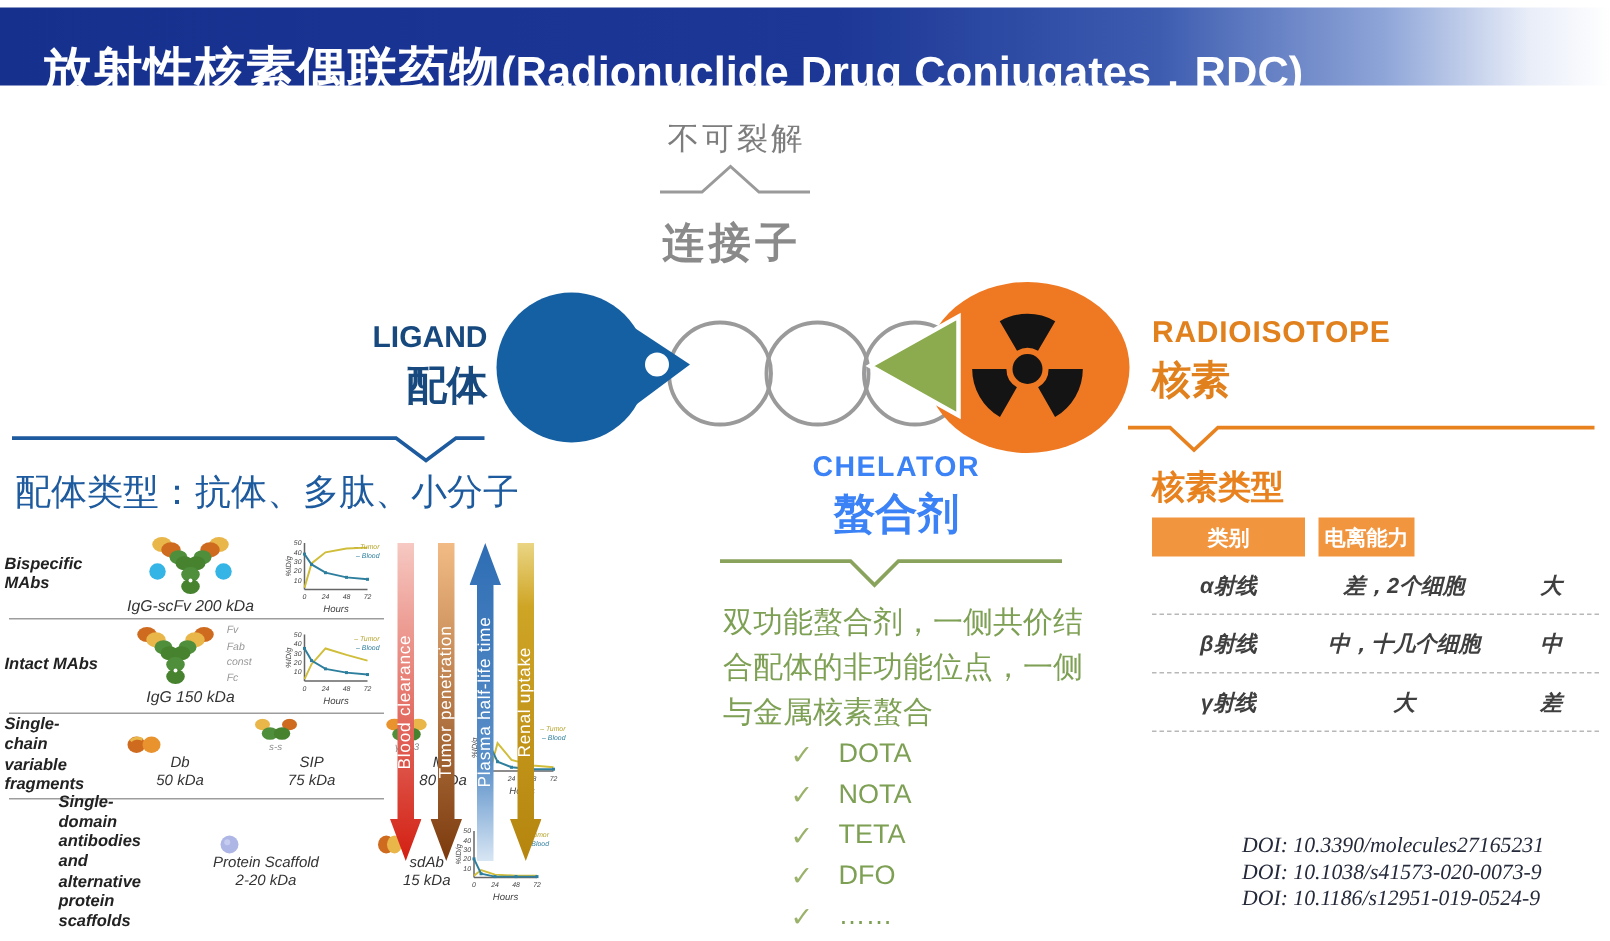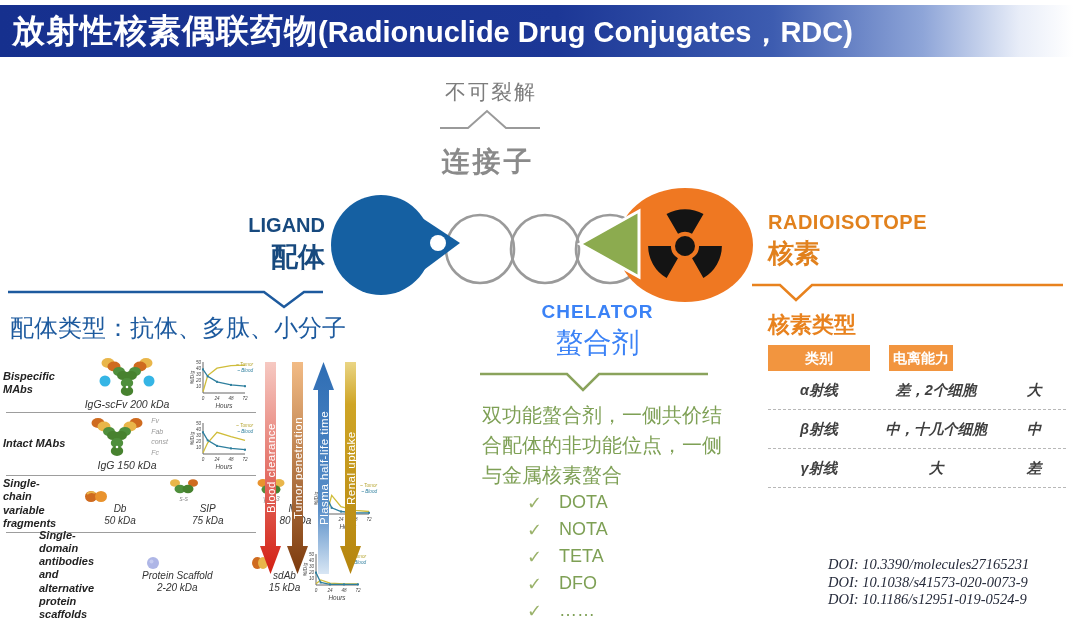--- a/index.html
+++ b/index.html
@@ -1,49 +1,49 @@
 <!DOCTYPE html>
 <html><head>
 <meta charset="utf-8">
 <style>
   html,body{margin:0;padding:0;background:#fff;}
   .canvas{position:relative;width:1073px;height:627px;background:#ffffff;overflow:hidden;
           font-family:"Liberation Sans",sans-serif;}
   
   .title-bar{position:absolute;left:0;top:5px;width:1073px;height:52px;
     background:linear-gradient(90deg,#16308e 0%,#1c3796 52%,#3d5cb0 72%,#8ea5d8 86%,#e8edf8 95%,#ffffff 100%);}
-  .title-bar h1{margin:0;padding:0 16px 0 12px;line-height:52px;color:#ffffff;white-space:nowrap;}
+  .title-bar h1{margin:16px;padding:0 16px 0 12px;line-height:52px;color:#ffffff;white-space:nowrap;}
   .title-zh{font-size:33px;font-weight:bold;letter-spacing:1px;}
   .title-en{font-size:29px;font-weight:bold;}
   
   .noncleavable{position:absolute;left:400px;top:78px;width:182px;text-align:center;
     font-size:21px;color:#7d7d7d;letter-spacing:2px;}
   .linker-zh{position:absolute;left:397px;top:143px;width:182px;text-align:center;
     font-size:28px;font-weight:bold;color:#8a8a8a;letter-spacing:3px;}
   .linker-en{position:absolute;left:397px;top:182px;width:182px;text-align:center;
     font-size:19px;font-weight:bold;color:#8a8a8a;letter-spacing:1px;}
   .ligand-label{position:absolute;left:178px;top:214px;width:147px;text-align:right;color:#17497e;}
   .ligand-label .en{font-size:20px;font-weight:bold;}
   .ligand-label .zh{font-size:27px;font-weight:bold;margin-top:2px;}
   .chelator-label{position:absolute;left:500px;top:301px;width:195px;text-align:center;color:#3b82f6;}
   .chelator-label .en{font-size:19px;font-weight:bold;letter-spacing:1px;}
-  .chelator-label .zh{font-size:28px;font-weight:normal;margin-top:1px;}
+  .chelator-label .zh{font-size:28px;font-weight:bold;margin-top:1px;}
   .radio-label{position:absolute;left:768px;top:211px;width:300px;color:#e1811d;}
   .radio-label .en{font-size:20px;font-weight:bold;letter-spacing:.5px;}
   .radio-label .zh{font-size:26px;font-weight:bold;margin-top:2px;}
   .ligand-types{position:absolute;left:10px;top:312px;font-size:24px;color:#1d5a9e;white-space:nowrap;}
   .iso-types{position:absolute;left:768px;top:310px;font-size:22px;font-weight:bold;color:#e8821e;}
   
   .chel-desc{position:absolute;left:482px;top:400px;width:252px;font-size:20px;line-height:30px;color:#7ea055;}
   .chel-list{position:absolute;left:527px;top:489px;}
   .chk{height:27px;font-size:18px;color:#7ea055;display:flex;align-items:center;}
   .chk .mark{color:#9ab26a;width:32px;}
   
   .iso-table{position:absolute;left:768px;top:345px;width:298px;}
-  .t-head{display:flex;gap:19px;}
+  .t-head{display:flex;gap:9px;}
   .t-head .th{background:#f2953f;color:#fff;font-size:14px;font-weight:bold;
     text-align:center;line-height:26px;height:26px;}
   .c1{width:102px;} .c2{width:126px;} .c3{width:64px;}
   .t-row{display:flex;gap:3px;border-bottom:1px dashed #b8b8b8;height:38px;align-items:center;font-style:italic;}
   .t-row .td{font-size:14.5px;font-weight:bold;color:#3f3f3f;text-align:center;}
   
   .ab-panel{position:absolute;left:3px;top:352px;width:252px;height:266px;}
   .ab-row{position:absolute;left:0;width:252px;display:flex;align-items:center;font-style:italic;}
   .ab-label{width:64px;font-size:11px;font-weight:bold;color:#222;line-height:1.2;}
   .ab-mid{flex:1;display:flex;flex-direction:column;align-items:center;justify-content:center;}

